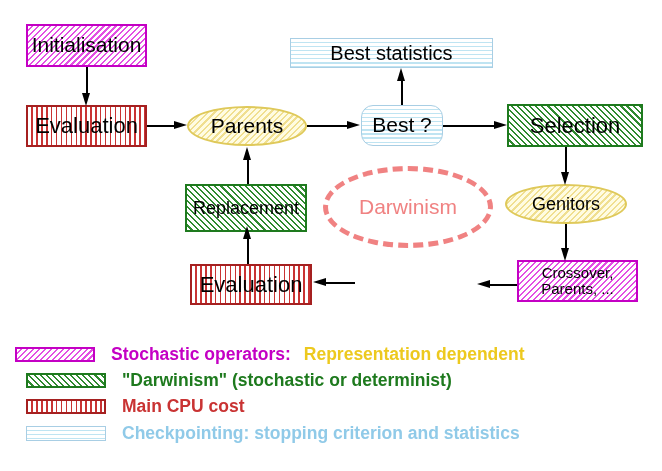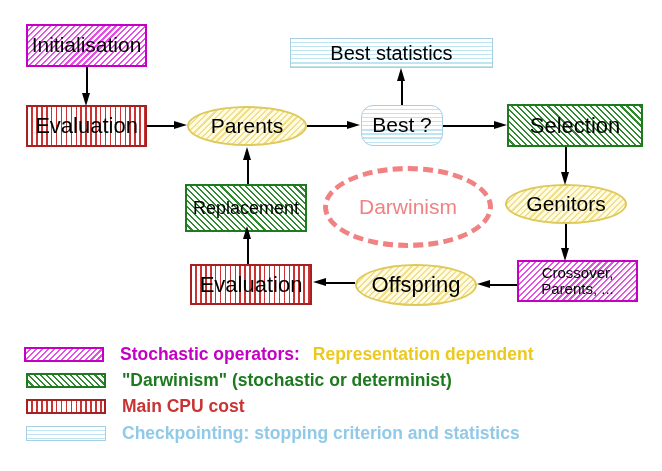--- a/index.html
+++ b/index.html
@@ -73,32 +73,29 @@
   </div>
 
   <div class="node cyanlines rounded" style="left:361px;top:105px;width:82px;height:41px;font-size:21px;">
     <span>Best ?</span>
   </div>
 
   <div class="node green" style="left:507px;top:104px;width:136px;height:43px;font-size:22px;">
     <span>Selection</span>
   </div>
 
-  <div class="node yellow" style="left:505px;top:184px;width:122px;height:40px;font-size:21px;">
+  <div class="node yellow" style="left:505px;top:184px;width:122px;height:40px;font-size:18px;">
     <span>Genitors</span>
   </div>
 
   <div class="node magenta" style="left:517px;top:260px;width:121px;height:42px;font-size:15px;flex-direction:column;">
     <span>Crossover,</span>
     <span>Parents, ...</span>
   </div>
 
-  <div class="node yellow" style="left:355px;top:264px;width:122px;height:42px;font-size:22px;">
-    <span>Offspring</span>
-  </div>
 
   <div class="node redlines" style="left:190px;top:264px;width:122px;height:41px;font-size:22px;">
     <span>Evaluation</span>
   </div>
 
   <div class="node green" style="left:185px;top:184px;width:122px;height:48px;font-size:18px;">
     <span>Replacement</span>
   </div>
 
   <div class="generation" style="left:323px;top:166px;width:170px;height:82px;font-size:21px;">
@@ -153,21 +150,21 @@
   <div>
     <div class="vline" style="left:247px;top:238px;height:26px;"></div>
     <div class="ah up" style="left:243px;top:226px;"></div>
   </div>
 
   <div>
     <div class="vline" style="left:247px;top:159px;height:25px;"></div>
     <div class="ah up" style="left:243px;top:147px;"></div>
   </div>
 
-  <div class="legend-row" style="left:24px;top:344px;height:20px;">
+  <div class="legend-row" style="left:15px;top:344px;height:20px;">
     <div class="swatch magenta"></div>
     <div class="legend-text">
       <span style="color:#C400C4;">Stochastic operators:</span>
       <span style="color:#EDC91E;margin-left:8px;">Representation dependent</span>
     </div>
   </div>
 
   <div class="legend-row" style="left:26px;top:370px;height:20px;">
     <div class="swatch green"></div>
     <div class="legend-text" style="color:#1E7A1E;">"Darwinism" (stochastic or determinist)</div>

